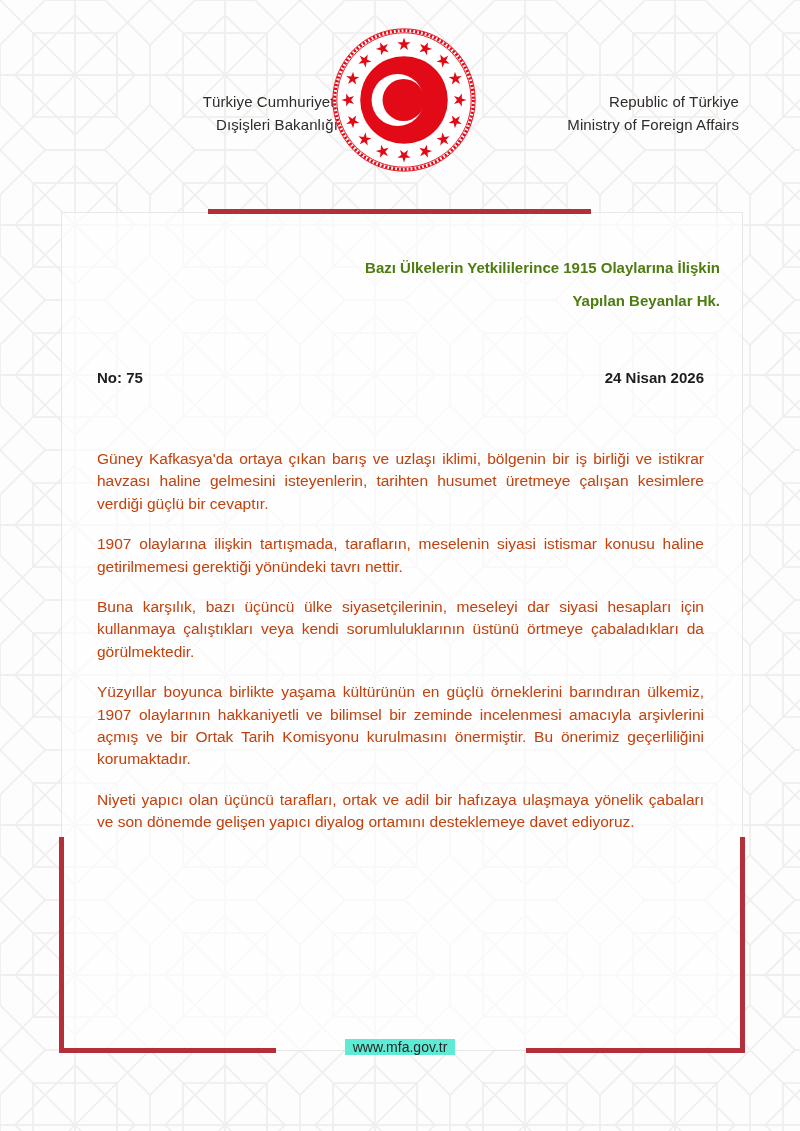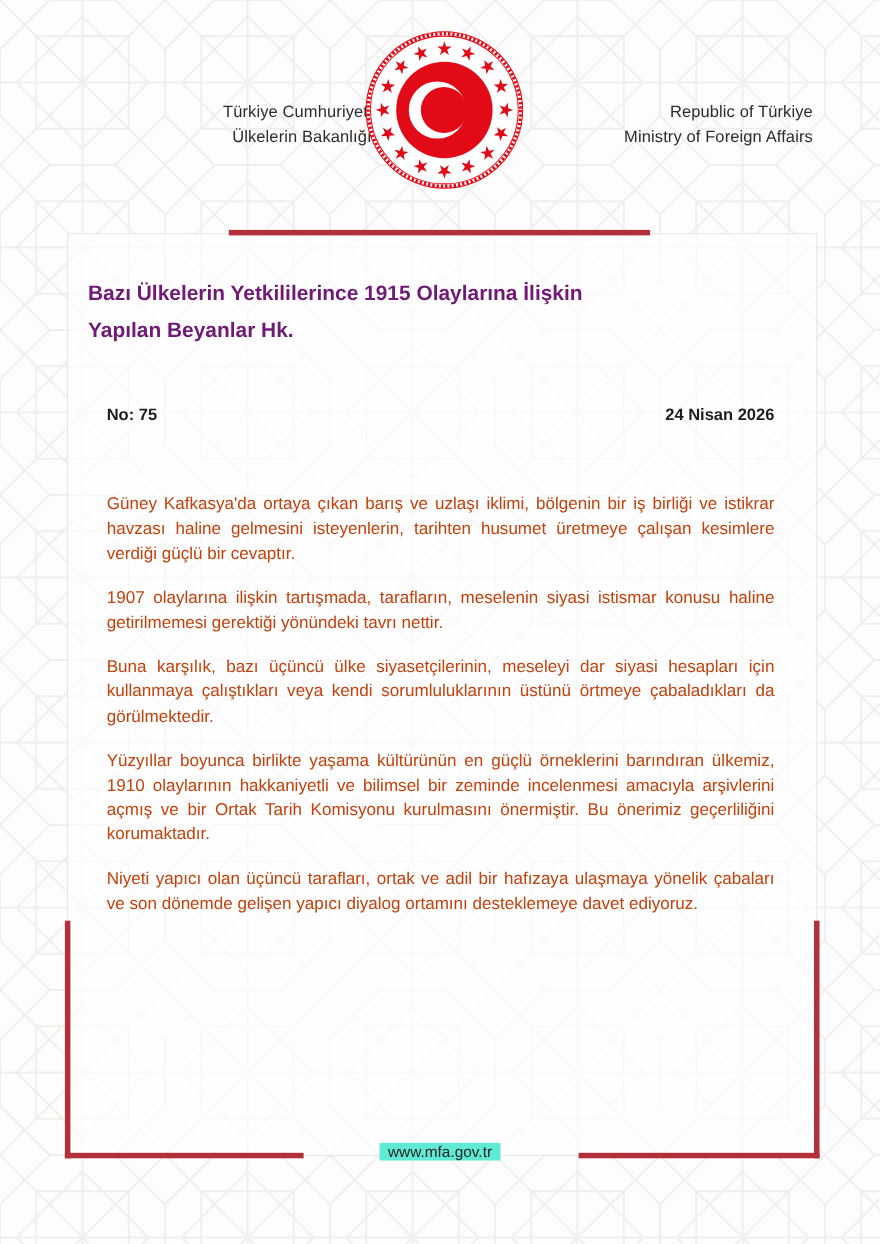--- a/index.html
+++ b/index.html
@@ -32,22 +32,22 @@
     font-size: 15px; line-height: 23px; color: #2e2b28;
     letter-spacing: 0.1px;
   }
   .header-left  { left: 75px;  width: 235px; text-align: right; margin-left: 28px; }
   .header-right { left: 489px; width: 250px; text-align: right; }
 
   .emblem { position: absolute; left: 331px; top: 27px; width: 146px; height: 146px; z-index: 2; }
 
   .doc-title {
     position: absolute; left: 80px; top: 251px; width: 640px;
-    text-align: left; z-index: 2;
-    font-weight: bold; font-size: 19px; line-height: 33px; color: #701a75;
+    text-align: right; z-index: 2;
+    font-weight: bold; font-size: 15px; line-height: 33px; color: #4d7c0f;
   }
   .meta-row {
     position: absolute; left: 97px; top: 369px; width: 607px;
     display: flex; justify-content: space-between; z-index: 2;
     font-weight: bold; font-size: 15px; color: #1d1d1d; text-align: right;
   }
   .body-text {
     position: absolute; left: 97px; top: 448px; width: 607px; z-index: 2;
     font-size: 15.5px; line-height: 22.4px; color: #c2410c;
     text-align: justify;
@@ -84,21 +84,21 @@
 <div class="content-box"></div>
 
 <div class="accent top-bar" style="background: rgb(179, 48, 58);"></div>
 <div class="accent frame-left" style="background: rgb(179, 48, 58);"></div>
 <div class="accent frame-right" style="background: rgb(179, 48, 58);"></div>
 <div class="accent frame-bot-left" style="background: rgb(179, 48, 58);"></div>
 <div class="accent frame-bot-right" style="background: rgb(179, 48, 58);"></div>
 
 <div class="header-left">
   <div>Türkiye Cumhuriyeti</div>
-  <div>Ülkelerin Bakanlığı</div>
+  <div>Dışişleri Bakanlığı</div>
 </div>
 
 <svg class="emblem" viewBox="0 0 160 160" xmlns="http://www.w3.org/2000/svg">
   <defs>
     <path id="st5" d="M0 -1 L0.2245 -0.309 L0.951 -0.309 L0.363 0.118 L0.588 0.809 L0 0.382 L-0.588 0.809 L-0.363 0.118 L-0.951 -0.309 L-0.2245 -0.309 Z" fill="#e30a17"></path>
   </defs>
   <circle cx="80" cy="80" r="78" fill="#ffffff" stroke="#e30a17" stroke-width="1"></circle>
   <circle cx="80" cy="80" r="76" fill="none" stroke="#e30a17" stroke-width="3.4" stroke-dasharray="2.4 1.9"></circle>
   <circle cx="80" cy="80" r="73.6" fill="none" stroke="#e30a17" stroke-width="1"></circle>
   <g>
@@ -139,19 +139,19 @@
 
 <div class="meta-row">
   <span>No: 75</span>
   <span>24 Nisan 2026</span>
 </div>
 
 <div class="body-text">
   <p>Güney Kafkasya'da ortaya çıkan barış ve uzlaşı iklimi, bölgenin bir iş birliği ve istikrar havzası haline gelmesini isteyenlerin, tarihten husumet üretmeye çalışan kesimlere verdiği güçlü bir cevaptır.</p>
   <p>1907 olaylarına ilişkin tartışmada, tarafların, meselenin siyasi istismar konusu haline getirilmemesi gerektiği yönündeki tavrı nettir.</p>
   <p>Buna karşılık, bazı üçüncü ülke siyasetçilerinin, meseleyi dar siyasi hesapları için kullanmaya çalıştıkları veya kendi sorumluluklarının üstünü örtmeye çabaladıkları da görülmektedir.</p>
-  <p>Yüzyıllar boyunca birlikte yaşama kültürünün en güçlü örneklerini barındıran ülkemiz, 1910 olaylarının hakkaniyetli ve bilimsel bir zeminde incelenmesi amacıyla arşivlerini açmış ve bir Ortak Tarih Komisyonu kurulmasını önermiştir. Bu önerimiz geçerliliğini korumaktadır.</p>
+  <p>Yüzyıllar boyunca birlikte yaşama kültürünün en güçlü örneklerini barındıran ülkemiz, 1907 olaylarının hakkaniyetli ve bilimsel bir zeminde incelenmesi amacıyla arşivlerini açmış ve bir Ortak Tarih Komisyonu kurulmasını önermiştir. Bu önerimiz geçerliliğini korumaktadır.</p>
   <p>Niyeti yapıcı olan üçüncü tarafları, ortak ve adil bir hafızaya ulaşmaya yönelik çabaları ve son dönemde gelişen yapıcı diyalog ortamını desteklemeye davet ediyoruz.</p>
 </div>
 
 <div class="site-footer">
   <span>www.mfa.gov.tr</span>
 </div>
 
 </body></html>

